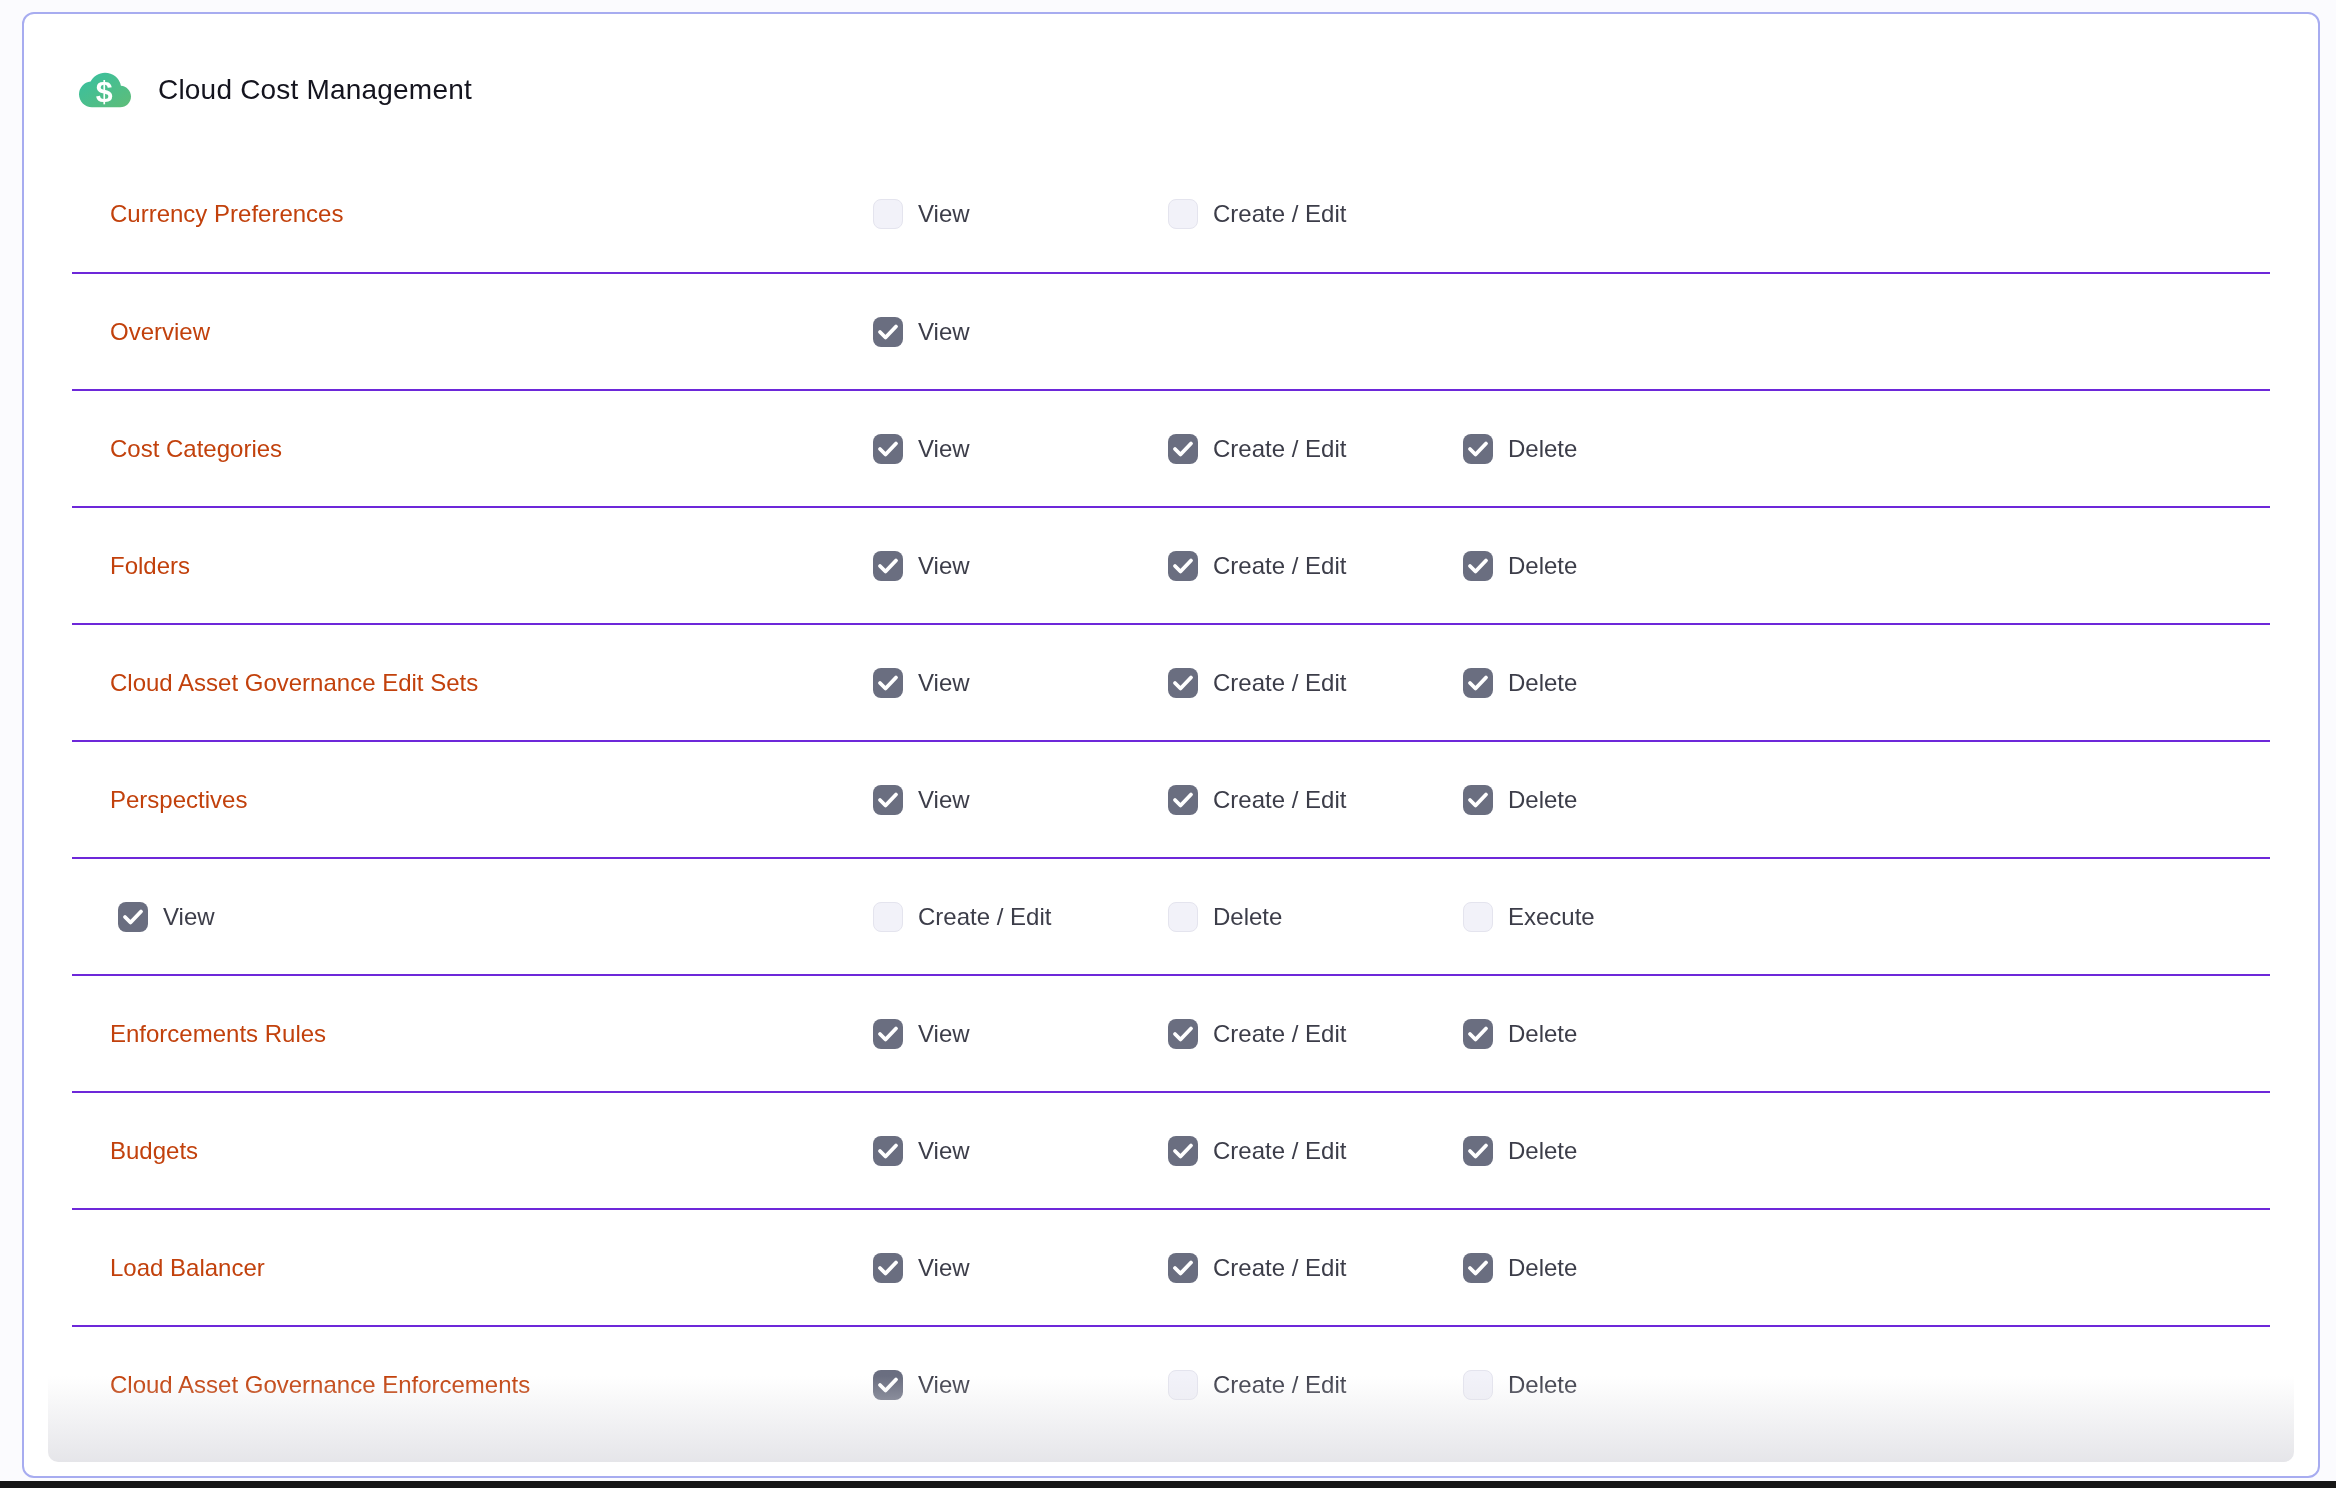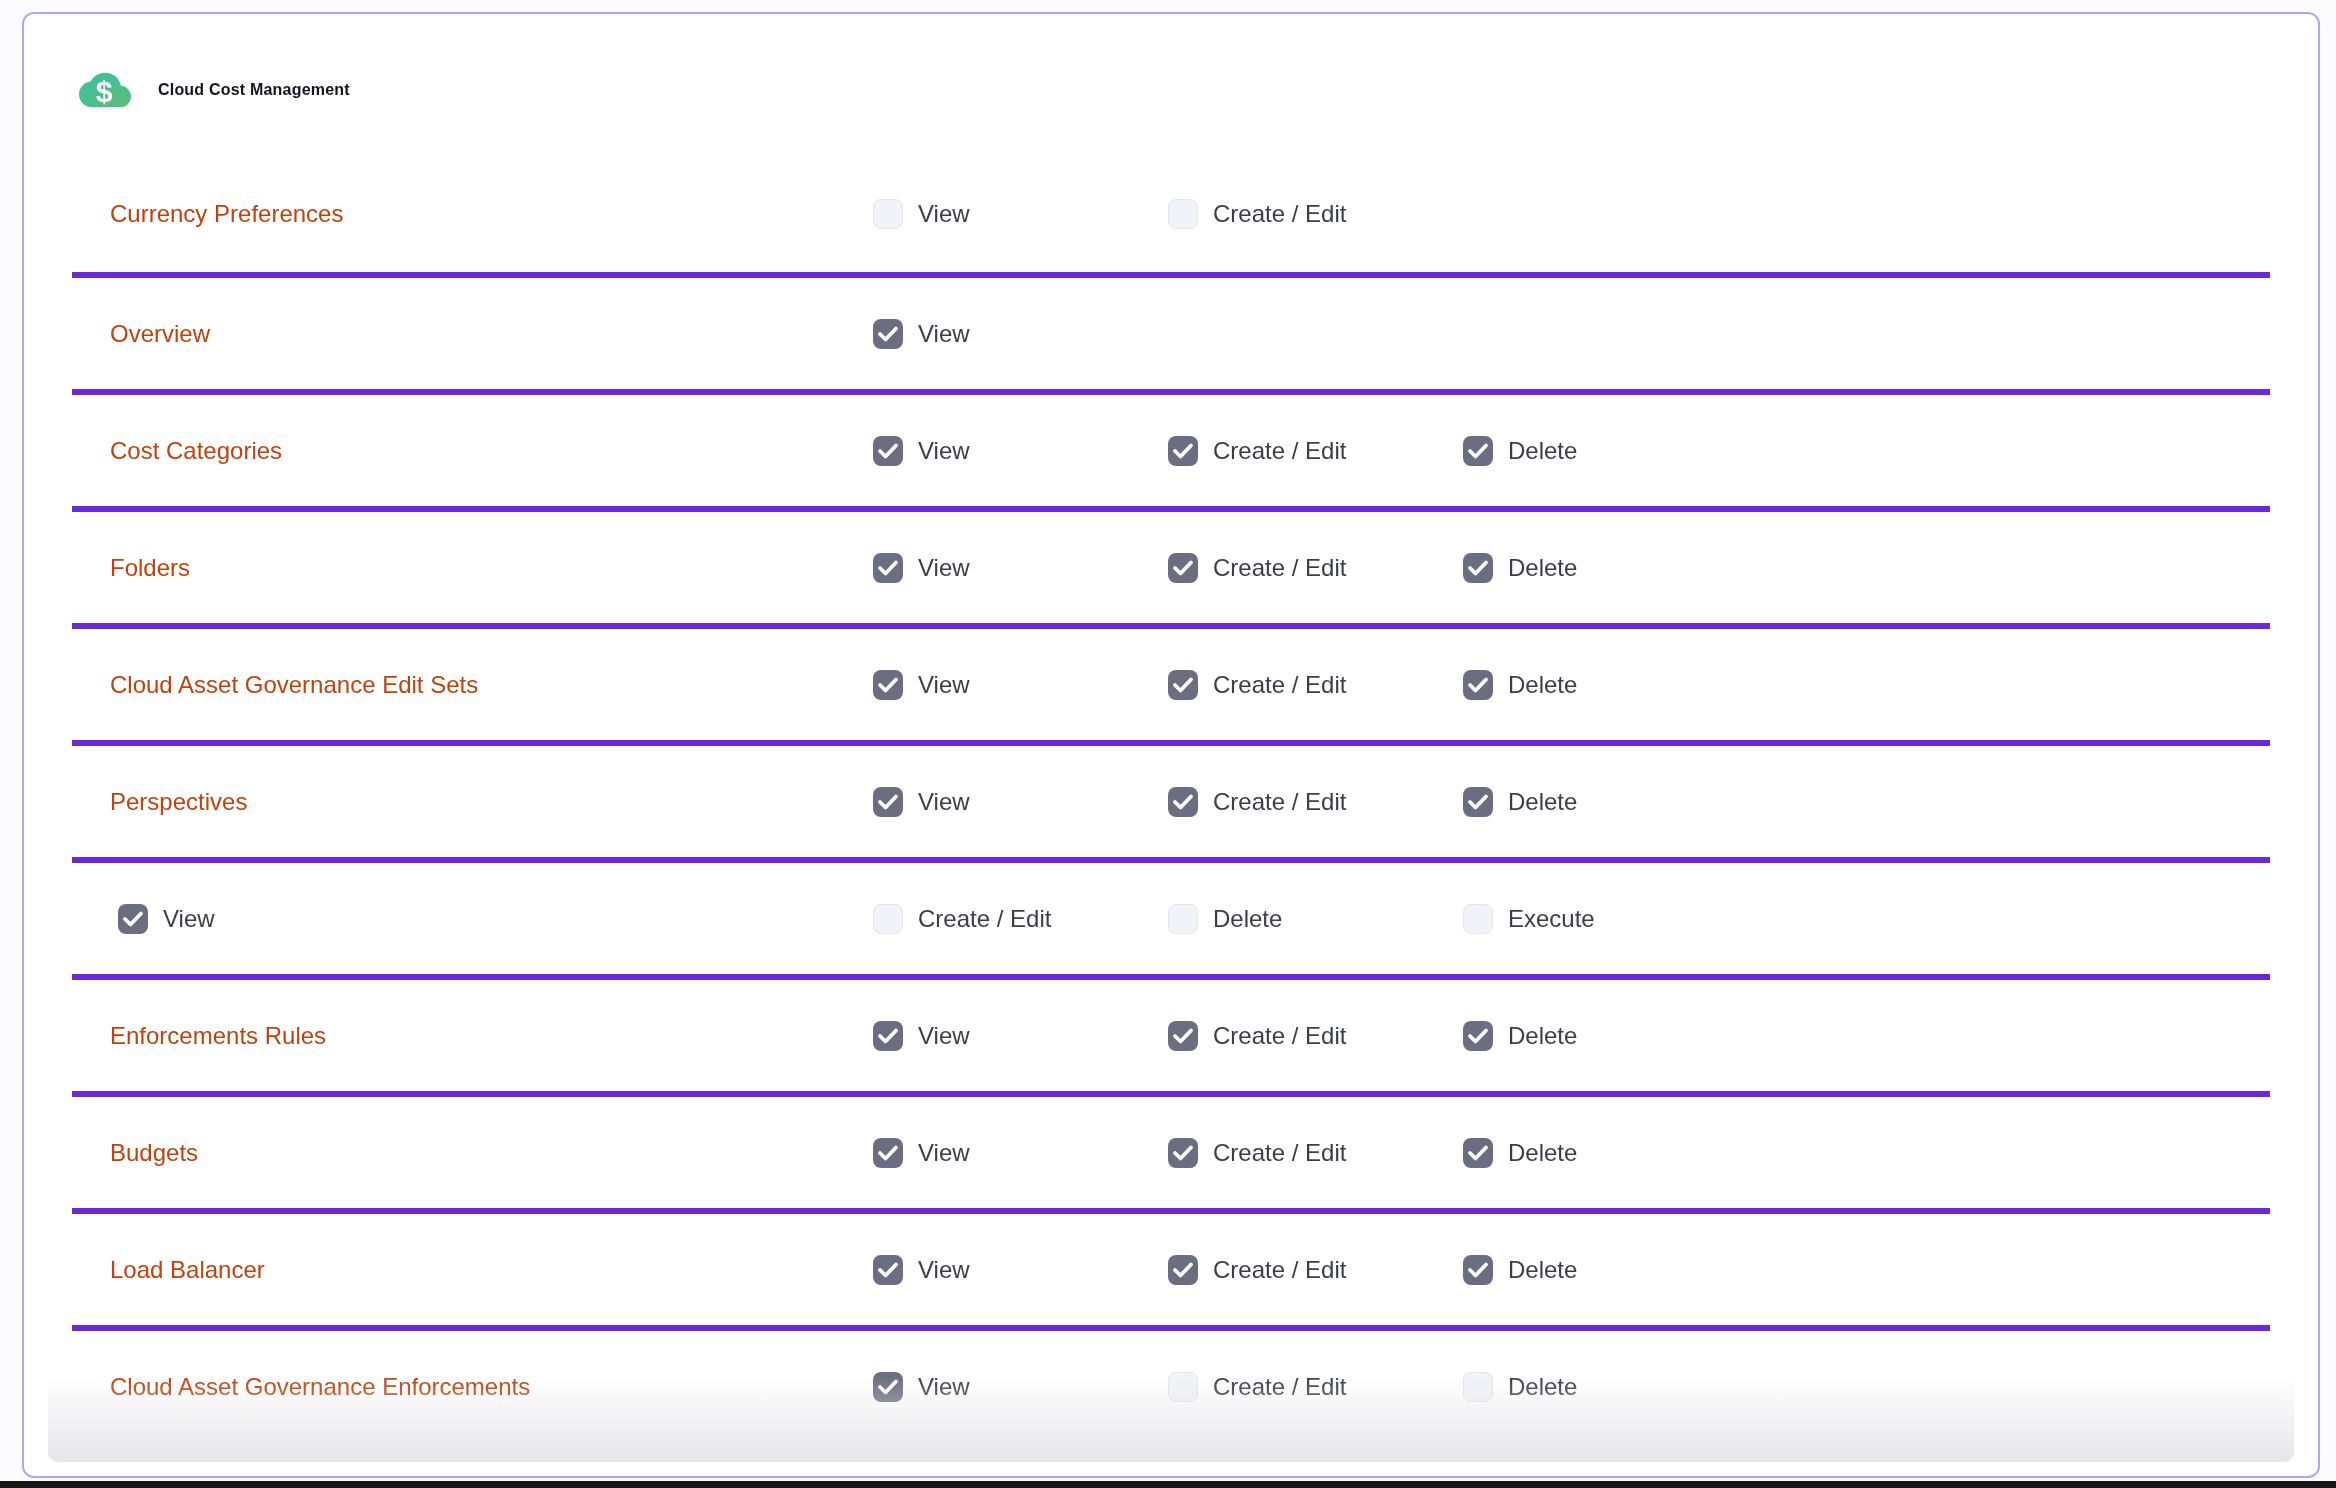--- a/index.html
+++ b/index.html
@@ -23,33 +23,33 @@
   .header {
     height: 141px;
     display: flex;
     align-items: center;
     gap: 24px;
     padding: 10px 0 0 4px;
   }
   .icon-badge { width: 58px; height: 52px; flex: 0 0 auto; }
   .icon-badge svg { display: block; width: 100%; height: 100%; }
   .title {
-    font-size: 16px;
-    font-weight: 700;
+    font-size: 28px;
+    font-weight: 400;
     color: #14141e;
     letter-spacing: 0.2px;
   }
   .rows {}
   .row {
     display: grid;
     grid-template-columns: 755px 295px 295px 295px 1fr;
     align-items: center;
     height: 117px;
   }
-  .row + .row { border-top: 6px solid #6d28d9; }
+  .row + .row { border-top: 2px solid #6d28d9; }
   .resource {
     padding-left: 38px;
     font-size: 24px;
     color: #c2410c;
   }
   .cell { min-height: 1px; }
   .perm { display: flex; align-items: center; gap: 15px; margin-left: 46px; }
   .checkbox {
     width: 30px; height: 30px;
     border-radius: 8px;

